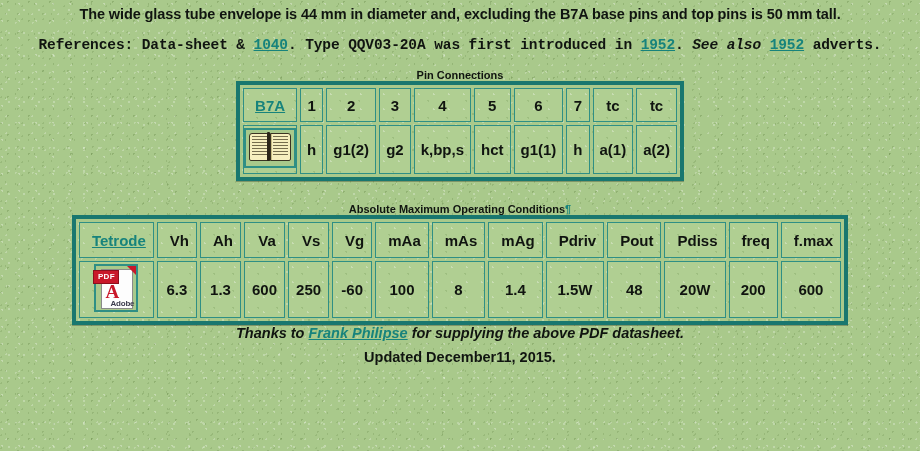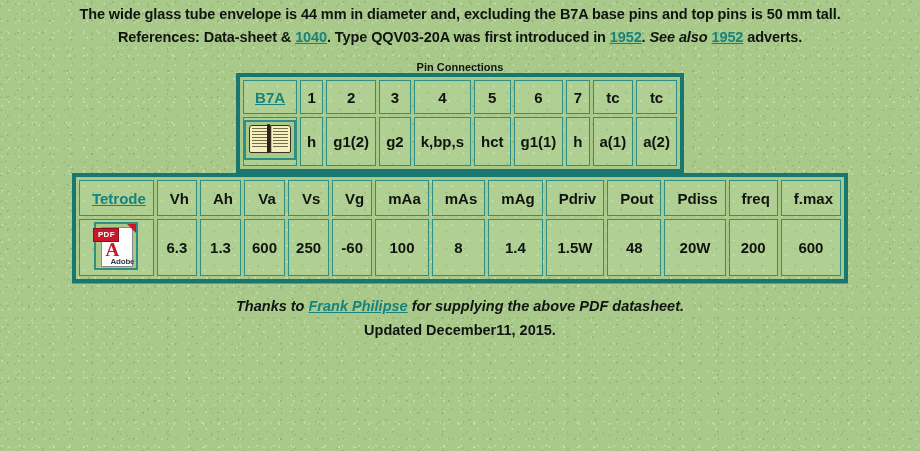--- a/index.html
+++ b/index.html
@@ -19,21 +19,21 @@
       radial-gradient(circle at 93% 91%, rgba(255,255,255,.22) 0 1px, transparent 1px),
       radial-gradient(circle at 5% 49%,  rgba(90,125,60,.20) 0 1px, transparent 1px);
     background-size:17px 17px,21px 19px,15px 23px,19px 15px,23px 21px,13px 17px,25px 19px,17px 25px,21px 13px;
   }
   .page{width:920px;height:451px;position:relative;box-sizing:border-box;border-radius:6px;}
 
   .intro{
     text-align:center;font-weight:bold;font-size:14.5px;line-height:22px;
     padding-top:3px;letter-spacing:-0.1px;
   }
-  .intro .l2{display:block;margin-top:1px;}
+  .intro .l2{display:block;margin-top:9px;font-family:Liberation Mono, monospace;}
   a.lnk{color:#17837c;text-decoration:underline;font-weight:bold;}
   .ital{font-style:italic;}
 
   .sect-title{
     text-align:center;font-weight:bold;font-size:11px;
   }
   #pin-title{margin-top:13px;}
   #amoc-title{margin-top:22px;}
   .pilcrow{color:#17837c;text-decoration:none;font-weight:bold;}
 
@@ -101,21 +101,21 @@
   }
   .pdf .acro{
     position:absolute;left:9px;top:16px;font-size:19px;font-weight:bold;
     color:#c9182a;font-family:"Liberation Serif",serif;line-height:1;
   }
   .pdf .adobe{
     position:absolute;left:12px;right:0;bottom:2px;text-align:center;
     font-size:8px;font-weight:bold;color:#3b3b4d;letter-spacing:-.2px;
   }
 
-  .footer{text-align:center;margin-top:15px;font-weight:bold;font-size:14.5px;}
+  .footer{text-align:center;font-weight:bold;font-size:14.5px;}
   .footer .thanks{font-style:italic;}
   .footer .updated{margin-top:8px;}
 </style>
 </head>
 <body>
 
 <div class="page">
 
   <div class="intro">
     <span>The wide glass tube envelope is 44 mm in diameter and, excluding the B7A base pins and top pins is 50 mm tall.</span>
@@ -154,20 +154,21 @@
         <td>hct</td>
         <td>g1(1)</td>
         <td>h</td>
         <td>a(1)</td>
         <td>a(2)</td>
       </tr>
     </tbody>
       </table>
   </div>
 
+  <div class="sect-title" id="amoc-title"><span>Absolute Maximum Operating Conditions</span><a class="pilcrow" href="#">¶</a></div>
 
   <div class="tbl-wrap">
     <table class="tbl" id="amoc-table">
       <tbody>
           <tr class="hdr">
         <td><a class="lnk" href="#">Tetrode</a></td>
         <td>Vh</td>
         <td>Ah</td>
         <td>Va</td>
         <td>Vs</td>

